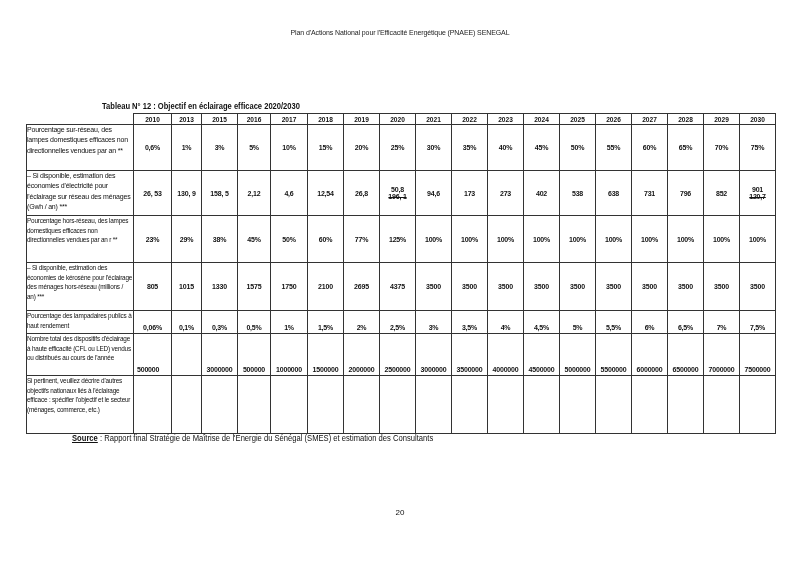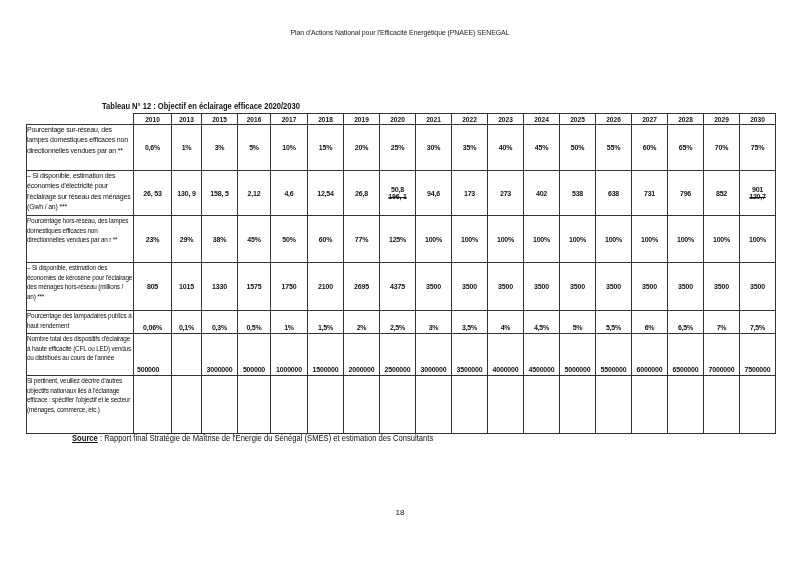--- a/index.html
+++ b/index.html
@@ -227,13 +227,13 @@
         <td class="val"></td>
         <td class="val"></td>
       </tr>
     </tbody>
 </table>
 
 <div class="source">
   <span class="source-label">Source</span><span> : Rapport final Stratégie de Maîtrise de l'Energie du Sénégal (SMES) et estimation des Consultants</span>
 </div>
 
-<div class="page-number">18</div>
+<div class="page-number">20</div>
 
 </body></html>

